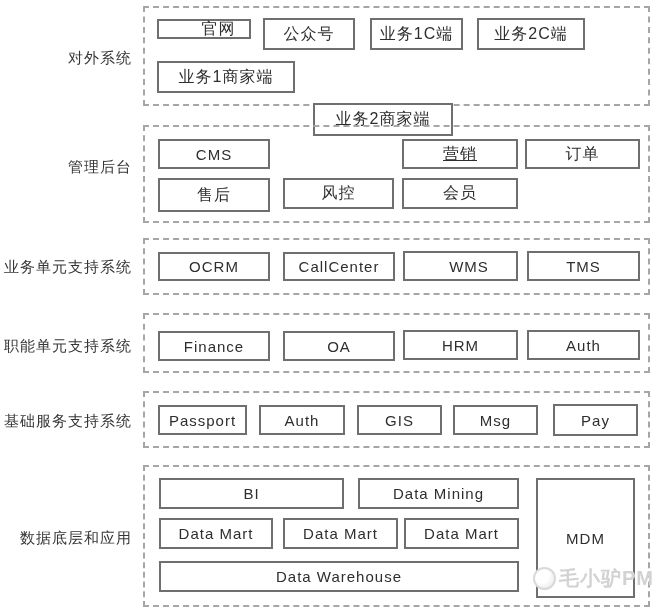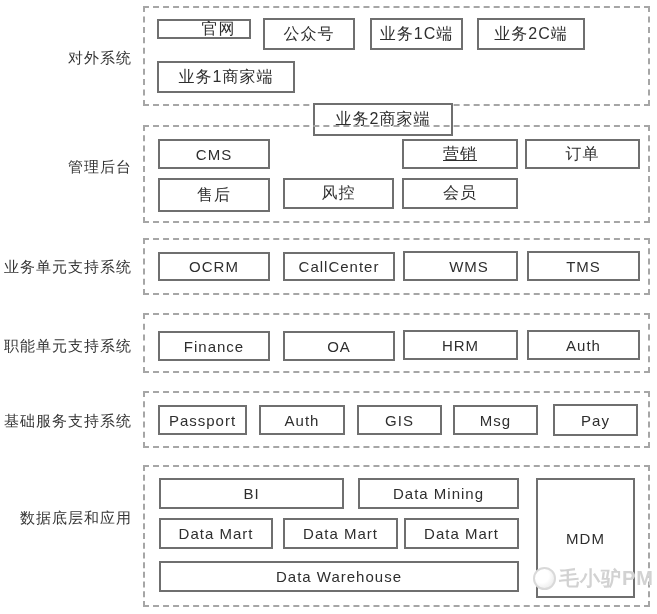--- a/index.html
+++ b/index.html
@@ -74,21 +74,21 @@
 </head>
 <body>
 
 <div class="canvas">
 
   <div class="row-label" style="top:49px;">对外系统</div>
   <div class="row-label" style="top:158px;">管理后台</div>
   <div class="row-label" style="top:258px;">业务单元支持系统</div>
   <div class="row-label" style="top:337px;">职能单元支持系统</div>
   <div class="row-label" style="top:412px;">基础服务支持系统</div>
-  <div class="row-label" style="top:509px;">数据底层和应用</div>
+  <div class="row-label" style="top:529px;">数据底层和应用</div>
 
   <div class="row-container" style="left:143px; top:6px; width:507px; height:100px;"></div>
   <div class="sys-box cn" style="left:157px; top:19px;  width:94px;  height:20px;padding-left:29px;">官网</div>
   <div class="sys-box cn" style="left:263px; top:18px;  width:92px;  height:32px;">公众号</div>
   <div class="sys-box cn" style="left:370px; top:18px;  width:93px;  height:32px;">业务1C端</div>
   <div class="sys-box cn" style="left:477px; top:18px;  width:108px; height:32px;">业务2C端</div>
   <div class="sys-box cn" style="left:157px; top:61px;  width:138px; height:32px;">业务1商家端</div>
   <div class="sys-box cn" style="left:313px; top:60px;  width:140px; height:33px;margin-top:43px;">业务2商家端</div>
 
   <div class="row-container" style="left:143px; top:125px; width:507px; height:98px;"></div>

